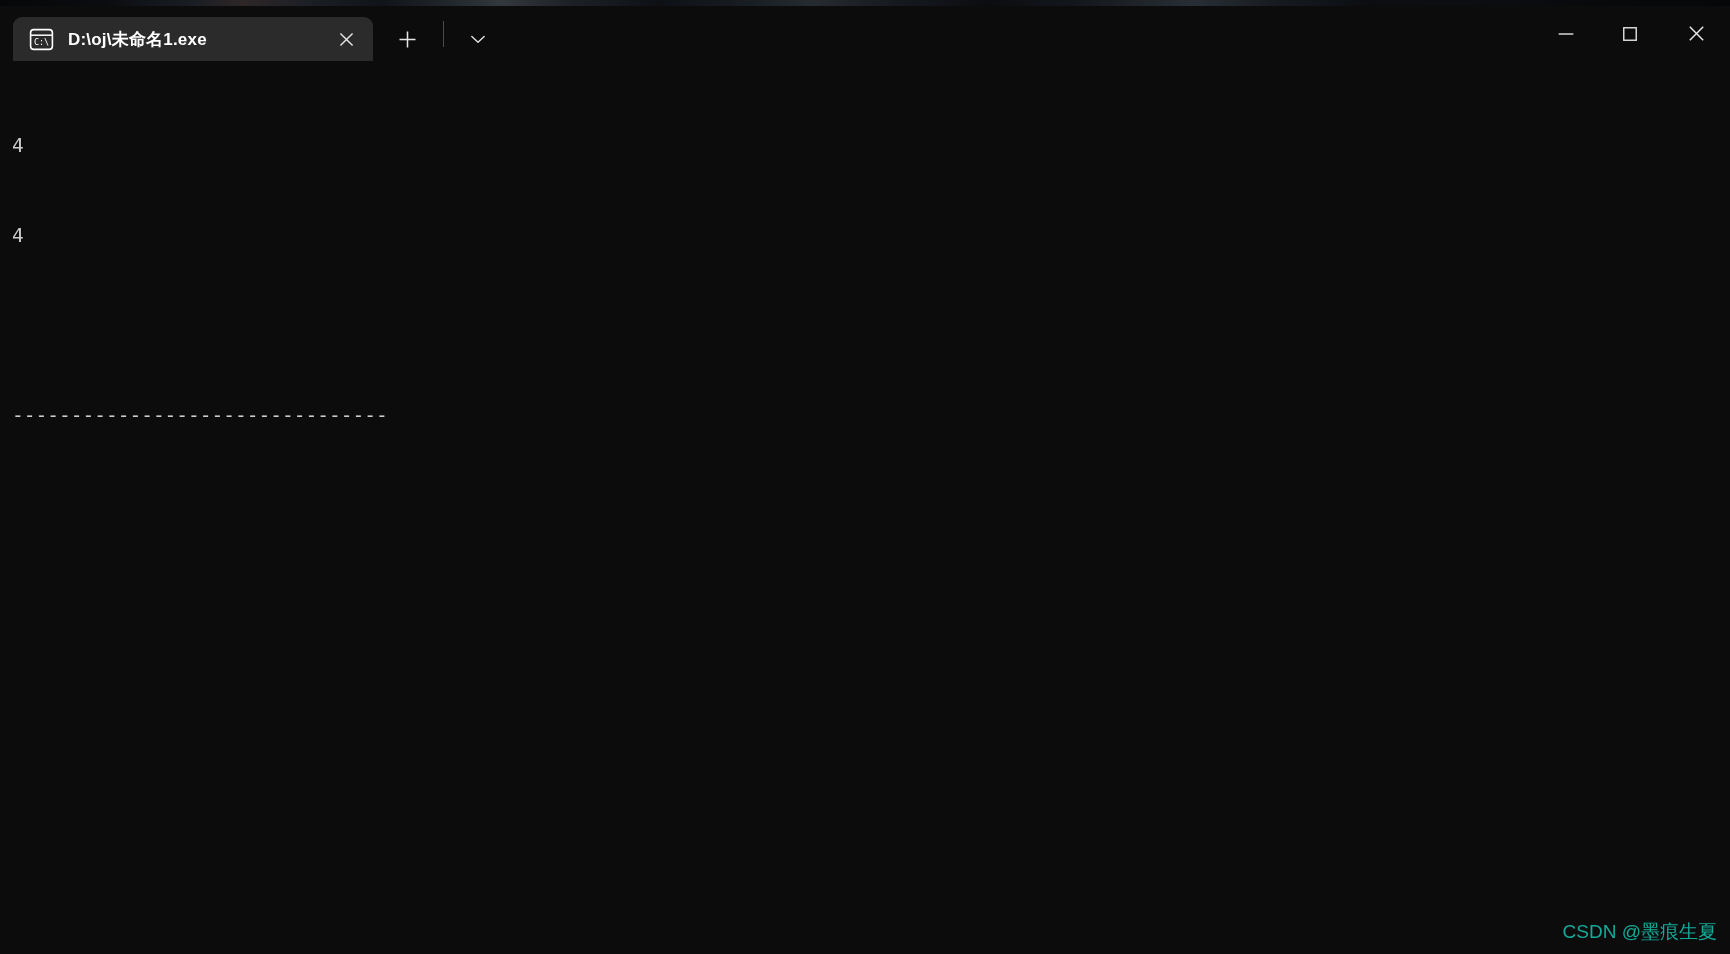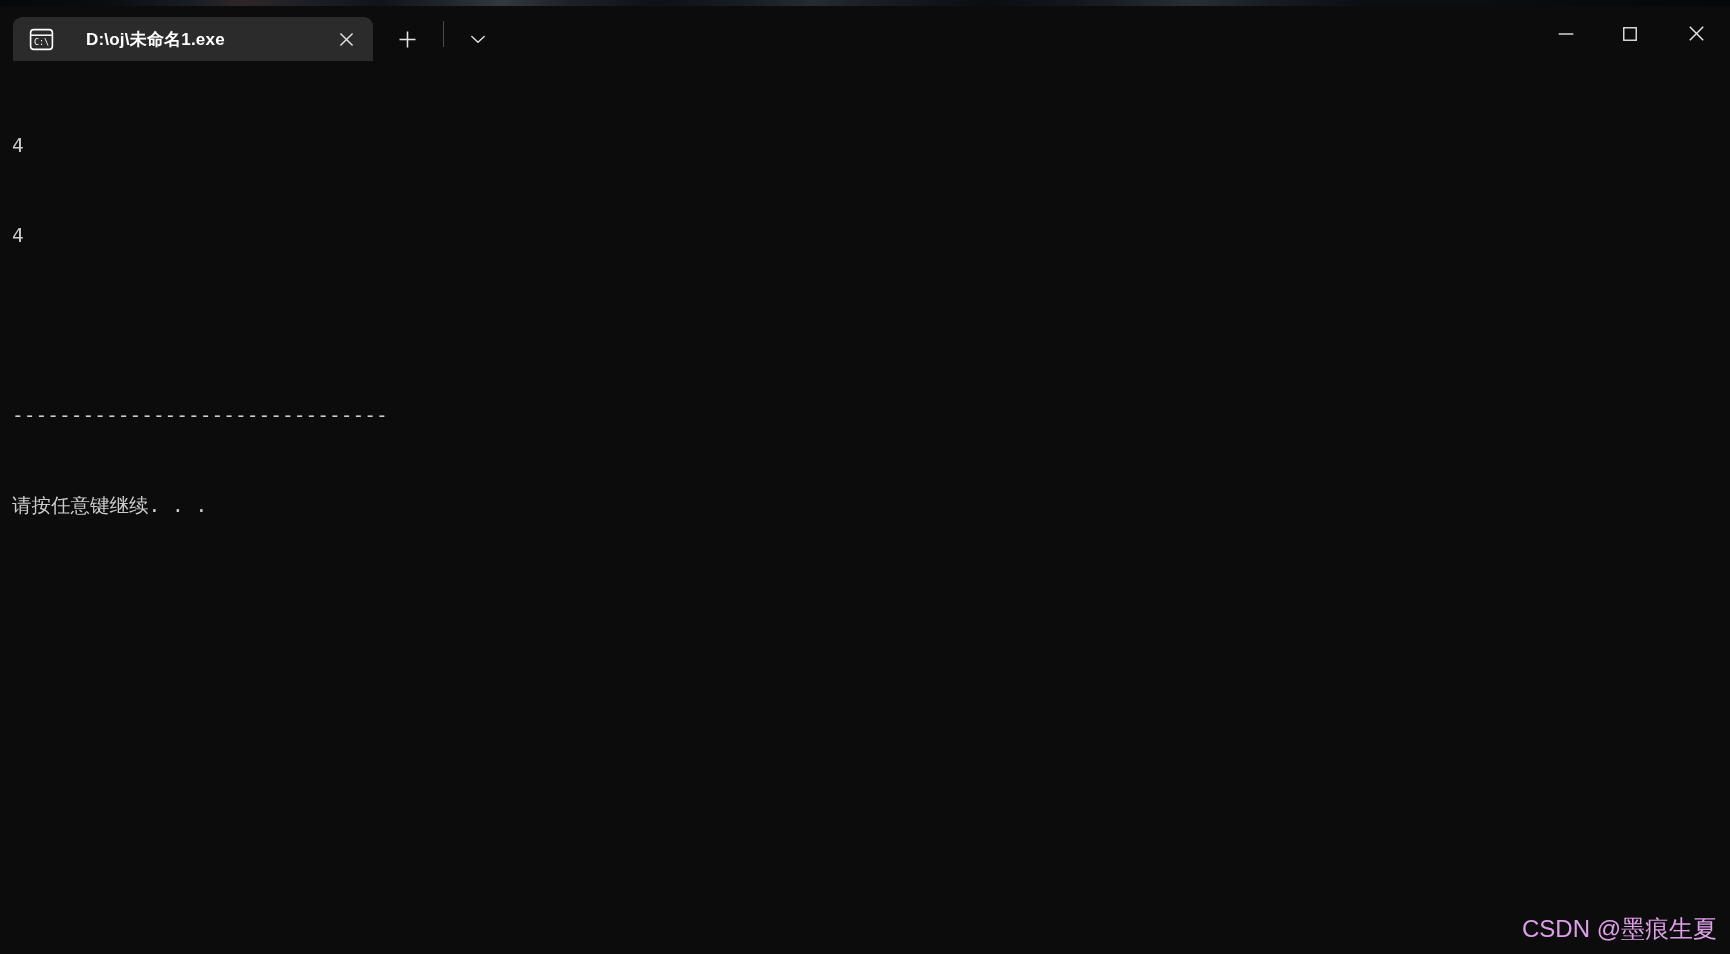--- a/index.html
+++ b/index.html
@@ -79,21 +79,20 @@
 
   .tab-title {
     flex: 1 1 auto;
     color: #ffffff;
     font-size: 17px;
     font-weight: 600;
     letter-spacing: .2px;
     white-space: nowrap;
     overflow: hidden;
     text-overflow: ellipsis;
-    margin-left: 18px;
   }
 
   .tab-close {
     width: 34px;
     height: 34px;
     flex: 0 0 34px;
     margin-left: 16px;
     border-radius: 5px;
     display: flex;
     align-items: center;
@@ -155,22 +154,22 @@
     overflow: hidden;
   }
   .term-line { height: 30px; }
   .term-line.blank { height: 30px; }
 
   #watermark {
     position: absolute;
     right: 13px;
     bottom: 9px;
     font-family: "Liberation Sans", sans-serif;
-    font-size: 24px;
-    color: #f0abfc;
+    font-size: 19px;
+    color: #14b8a6;
     opacity: .92;
     white-space: nowrap;
   }
 </style>
 </head>
 <body>
 
 <div id="app">
 
   <div id="desktop-strip"></div>
@@ -232,18 +231,17 @@
       </div>
     </div>
 
   </div>
 
   <div id="terminal">
     <div class="term-line">4</div>
     <div class="term-line">4</div>
     <div class="term-line blank"></div>
     <div class="term-line">--------------------------------</div>
-    <div class="term-line">请按任意键继续. . .</div>
   </div>
 
   <div id="watermark">CSDN @墨痕生夏</div>
 
 </div>
 
 </body></html>

